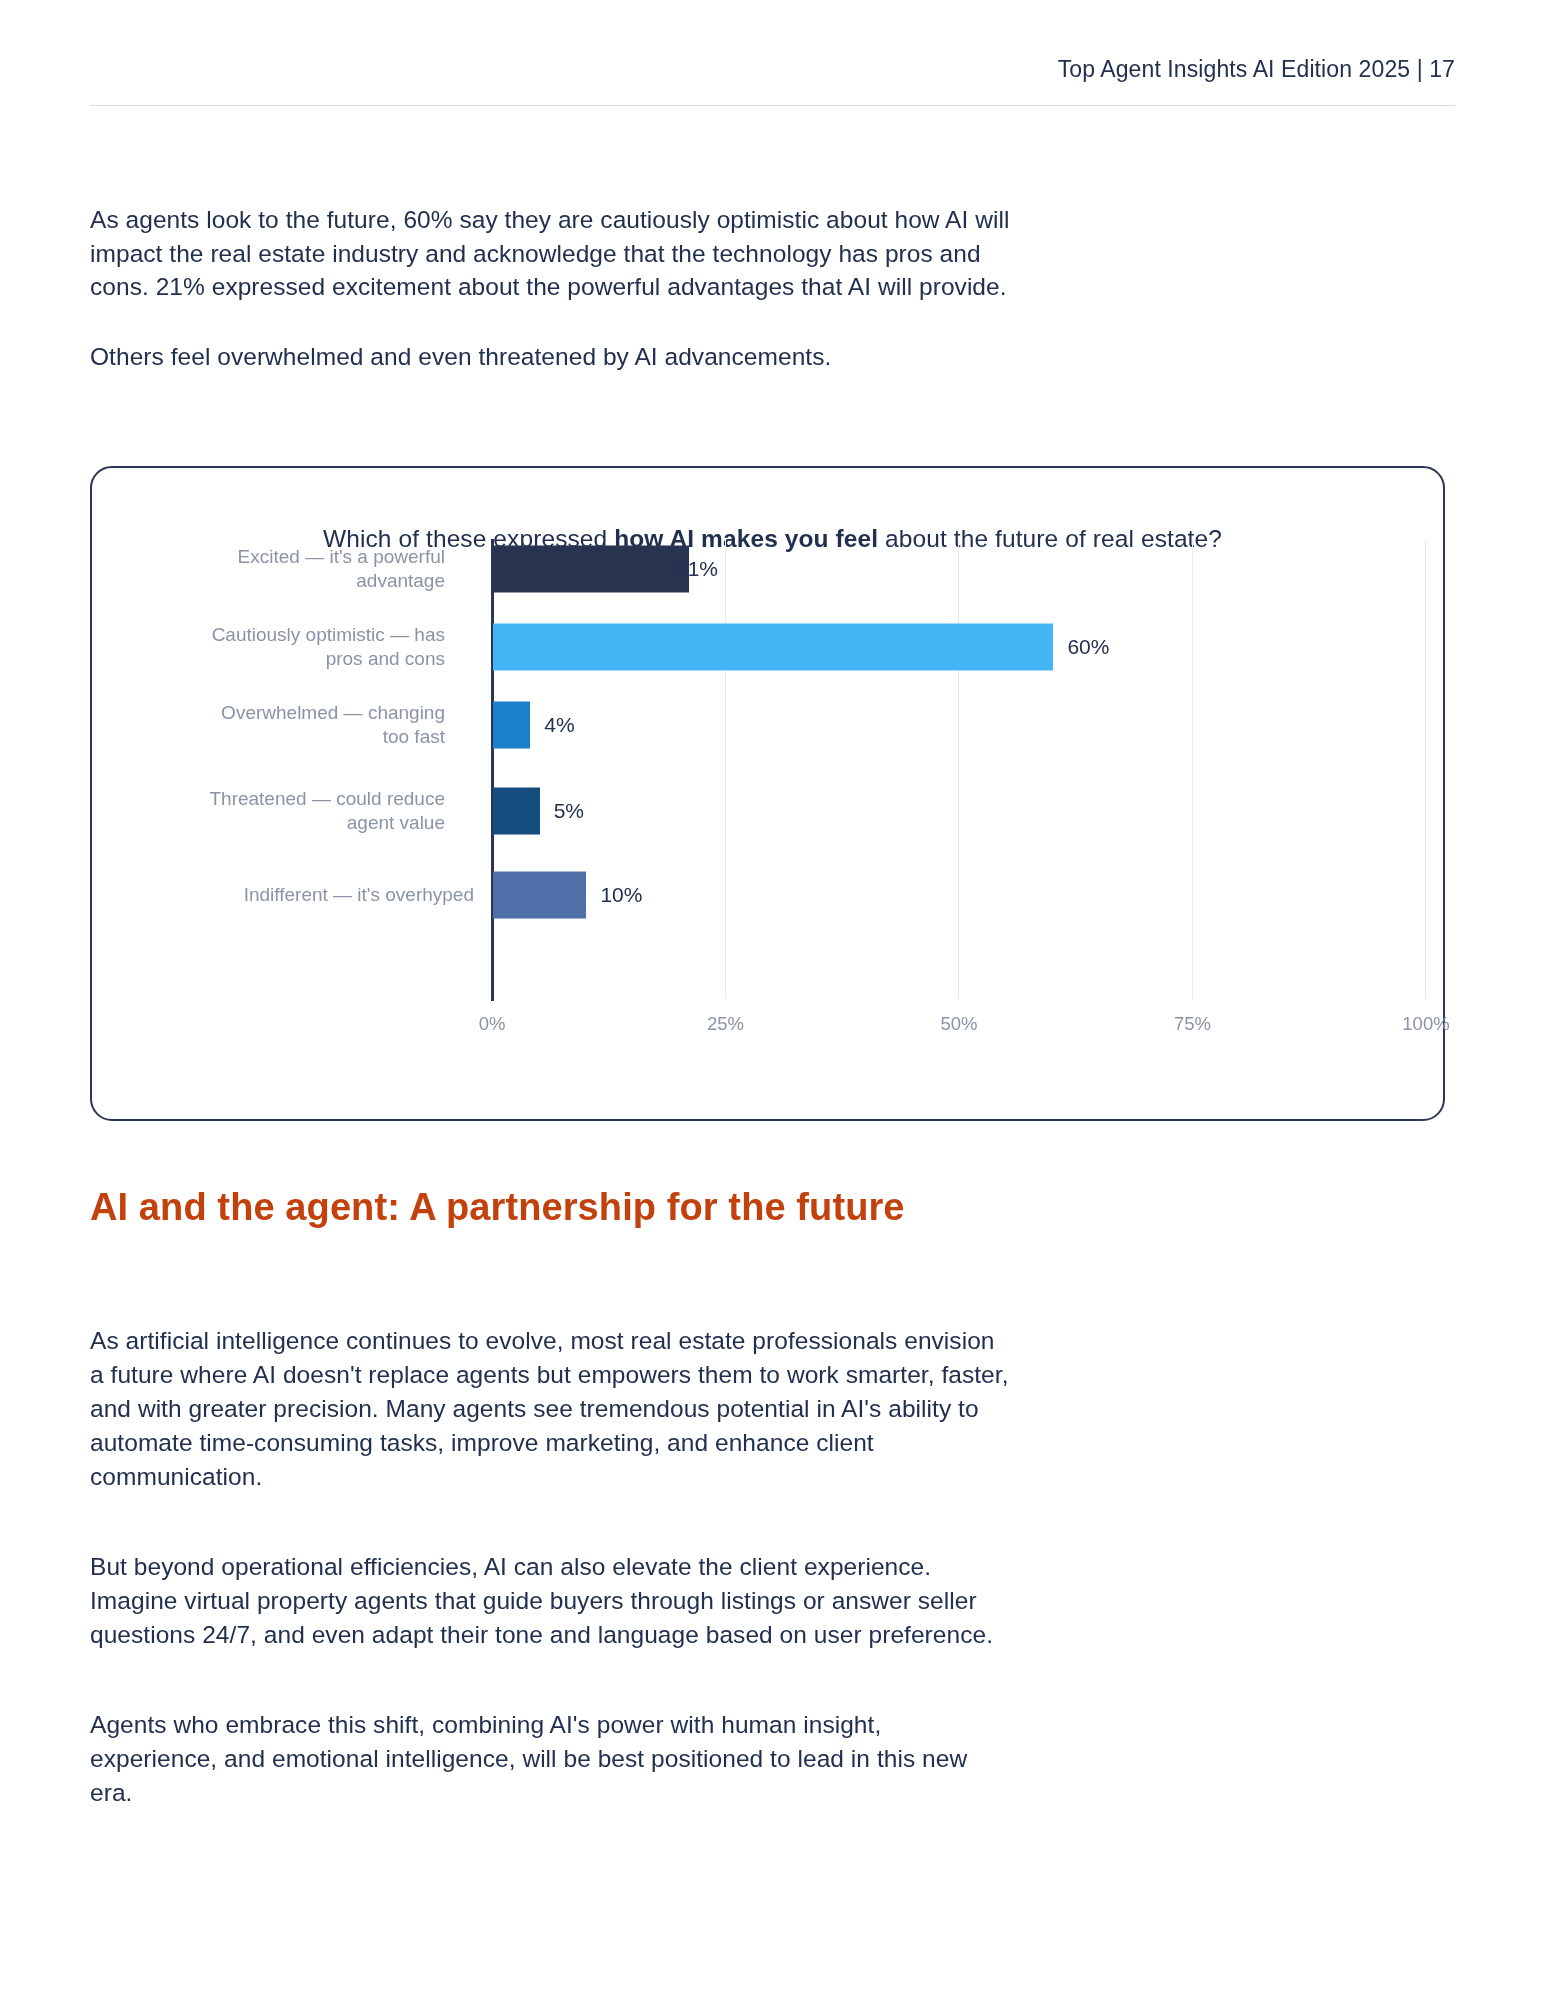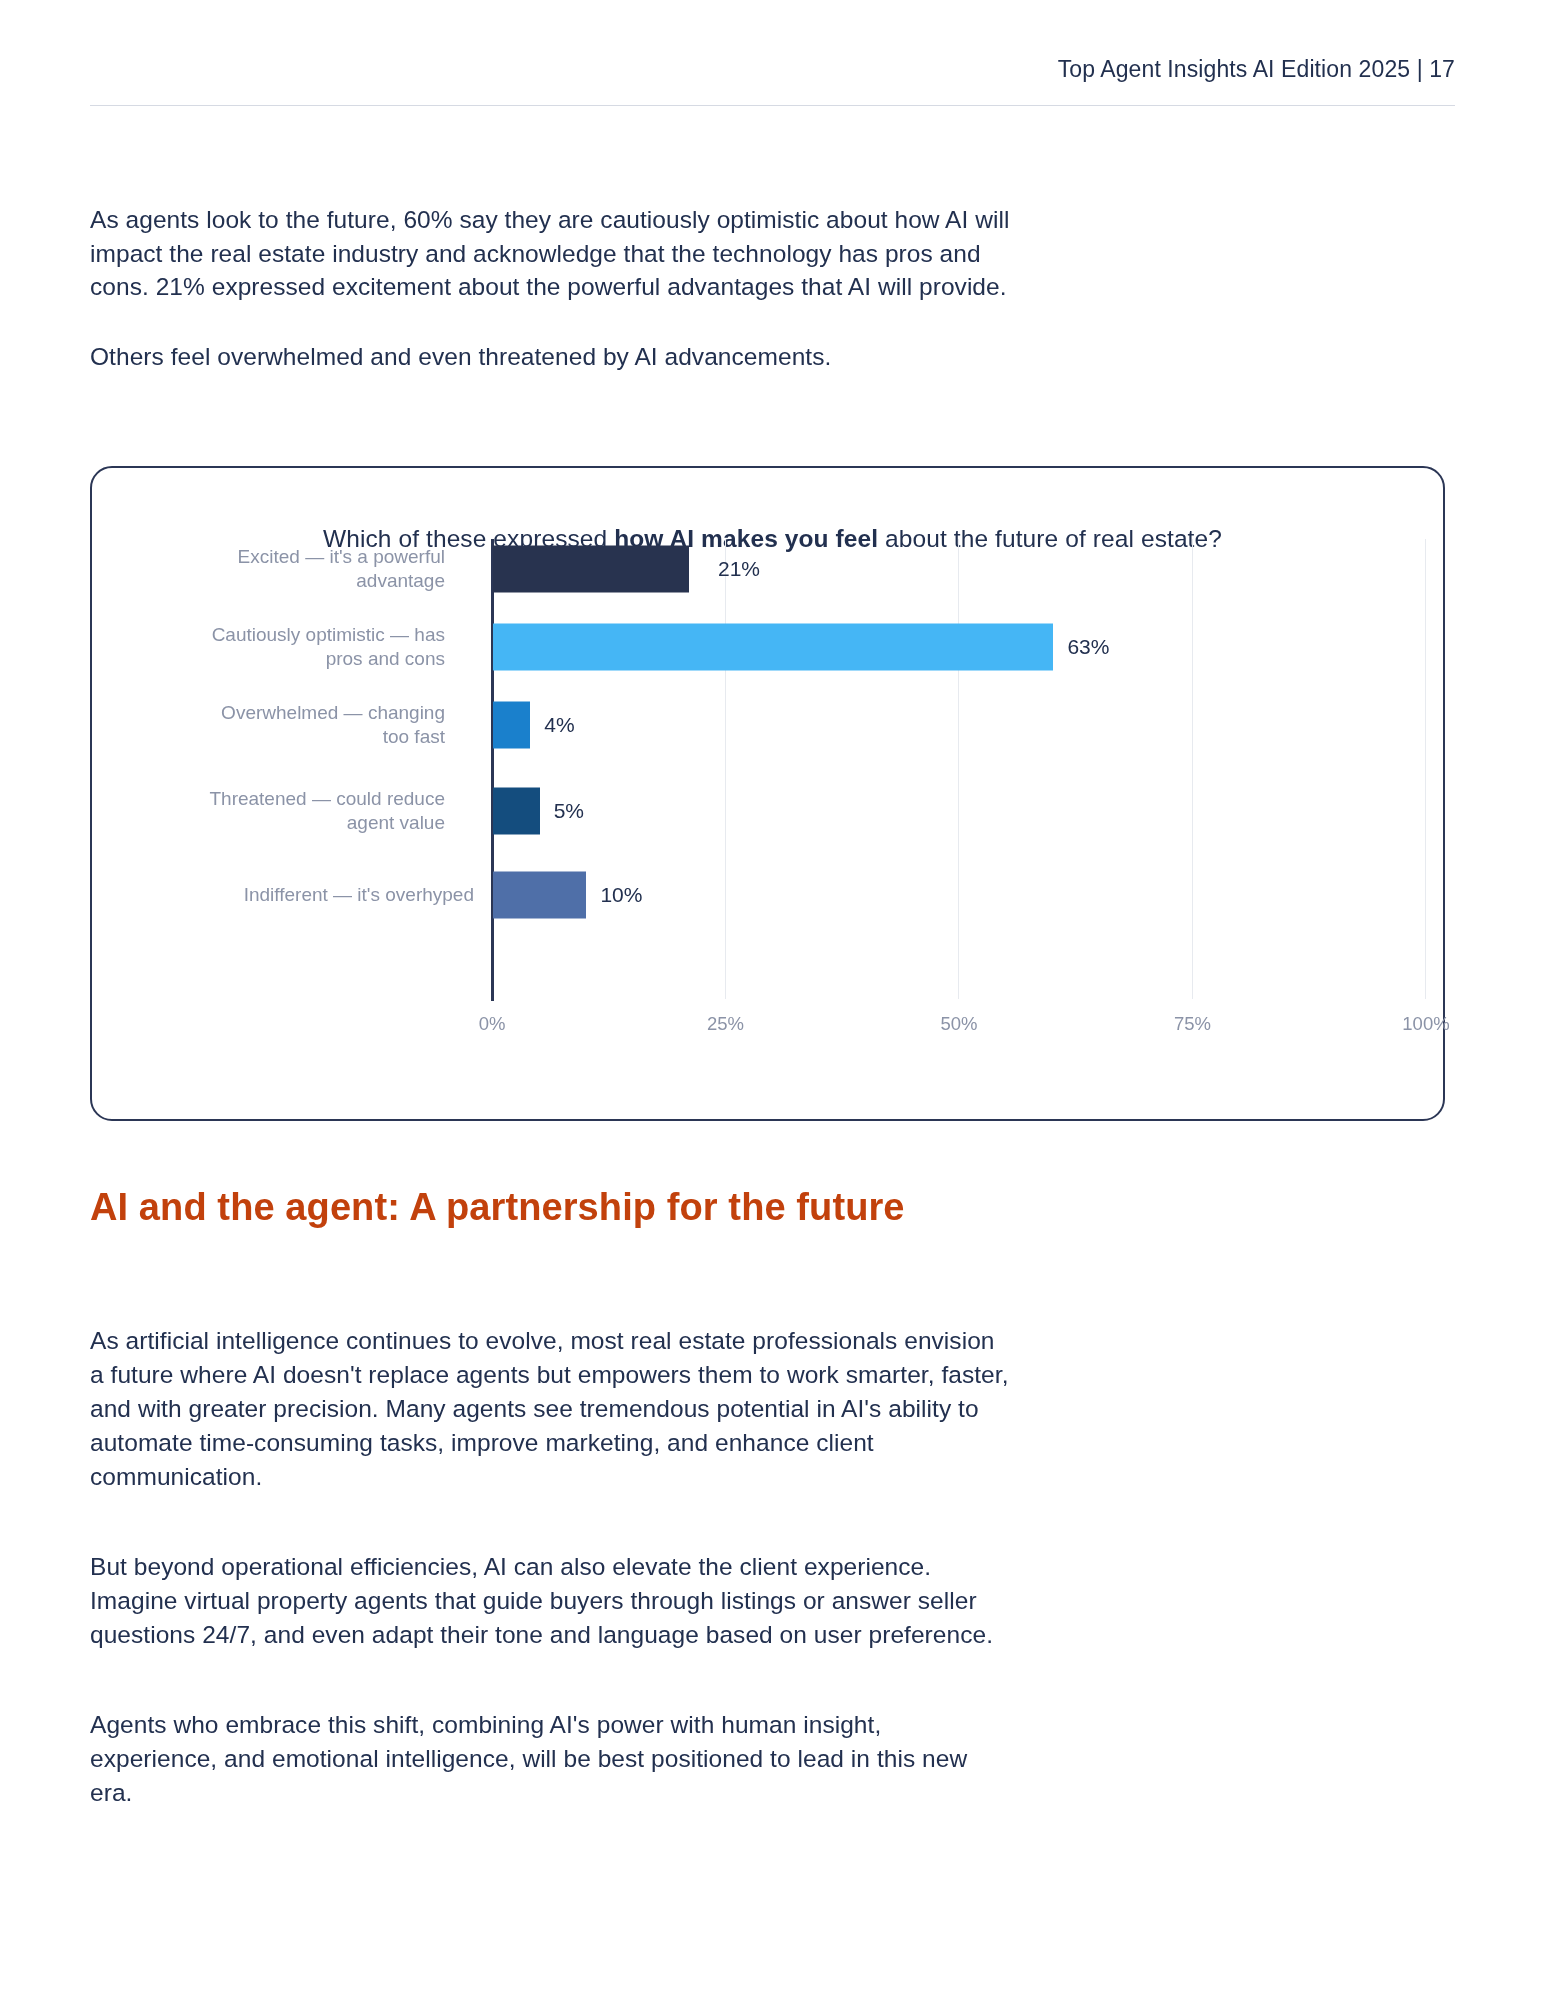--- a/index.html
+++ b/index.html
@@ -191,26 +191,26 @@
     <div class="tick-label" style="left: 635.5px;">25%</div>
     <div class="grid-line" style="left: 868px;"></div>
     <div class="tick-label" style="left: 869px;">50%</div>
     <div class="grid-line" style="left: 1101.5px;"></div>
     <div class="tick-label" style="left: 1102.5px;">75%</div>
     <div class="grid-line" style="left: 1335px;"></div>
     <div class="tick-label" style="left: 1336px;">100%</div>
     <div class="bar-row" style="top: 74px;">
       <div class="cat-label">Excited — it's a powerful<br>advantage</div>
       <div class="bar" style="width: 196.14px; background: rgb(40, 51, 79);"></div>
-      <div class="bar-value" style="left: 628px;">21%</div>
+      <div class="bar-value" style="left: 586px;">21%</div>
     </div>
     <div class="bar-row" style="top: 152px;">
       <div class="cat-label">Cautiously optimistic — has<br>pros and cons</div>
       <div class="bar" style="width: 560.4px; background: rgb(69, 182, 245);"></div>
-      <div class="bar-value" style="left: 977.4px;">63%</div>
+      <div class="bar-value" style="left: 977.4px;">60%</div>
     </div>
     <div class="bar-row" style="top: 230px;">
       <div class="cat-label">Overwhelmed — changing<br>too fast</div>
       <div class="bar" style="width: 37.36px; background: rgb(26, 128, 204);"></div>
       <div class="bar-value" style="left: 454.36px;">4%</div>
     </div>
     <div class="bar-row" style="top: 316px;">
       <div class="cat-label">Threatened — could reduce<br>agent value</div>
       <div class="bar" style="width: 46.7px; background: rgb(20, 77, 126);"></div>
       <div class="bar-value" style="left: 463.7px;">5%</div>

